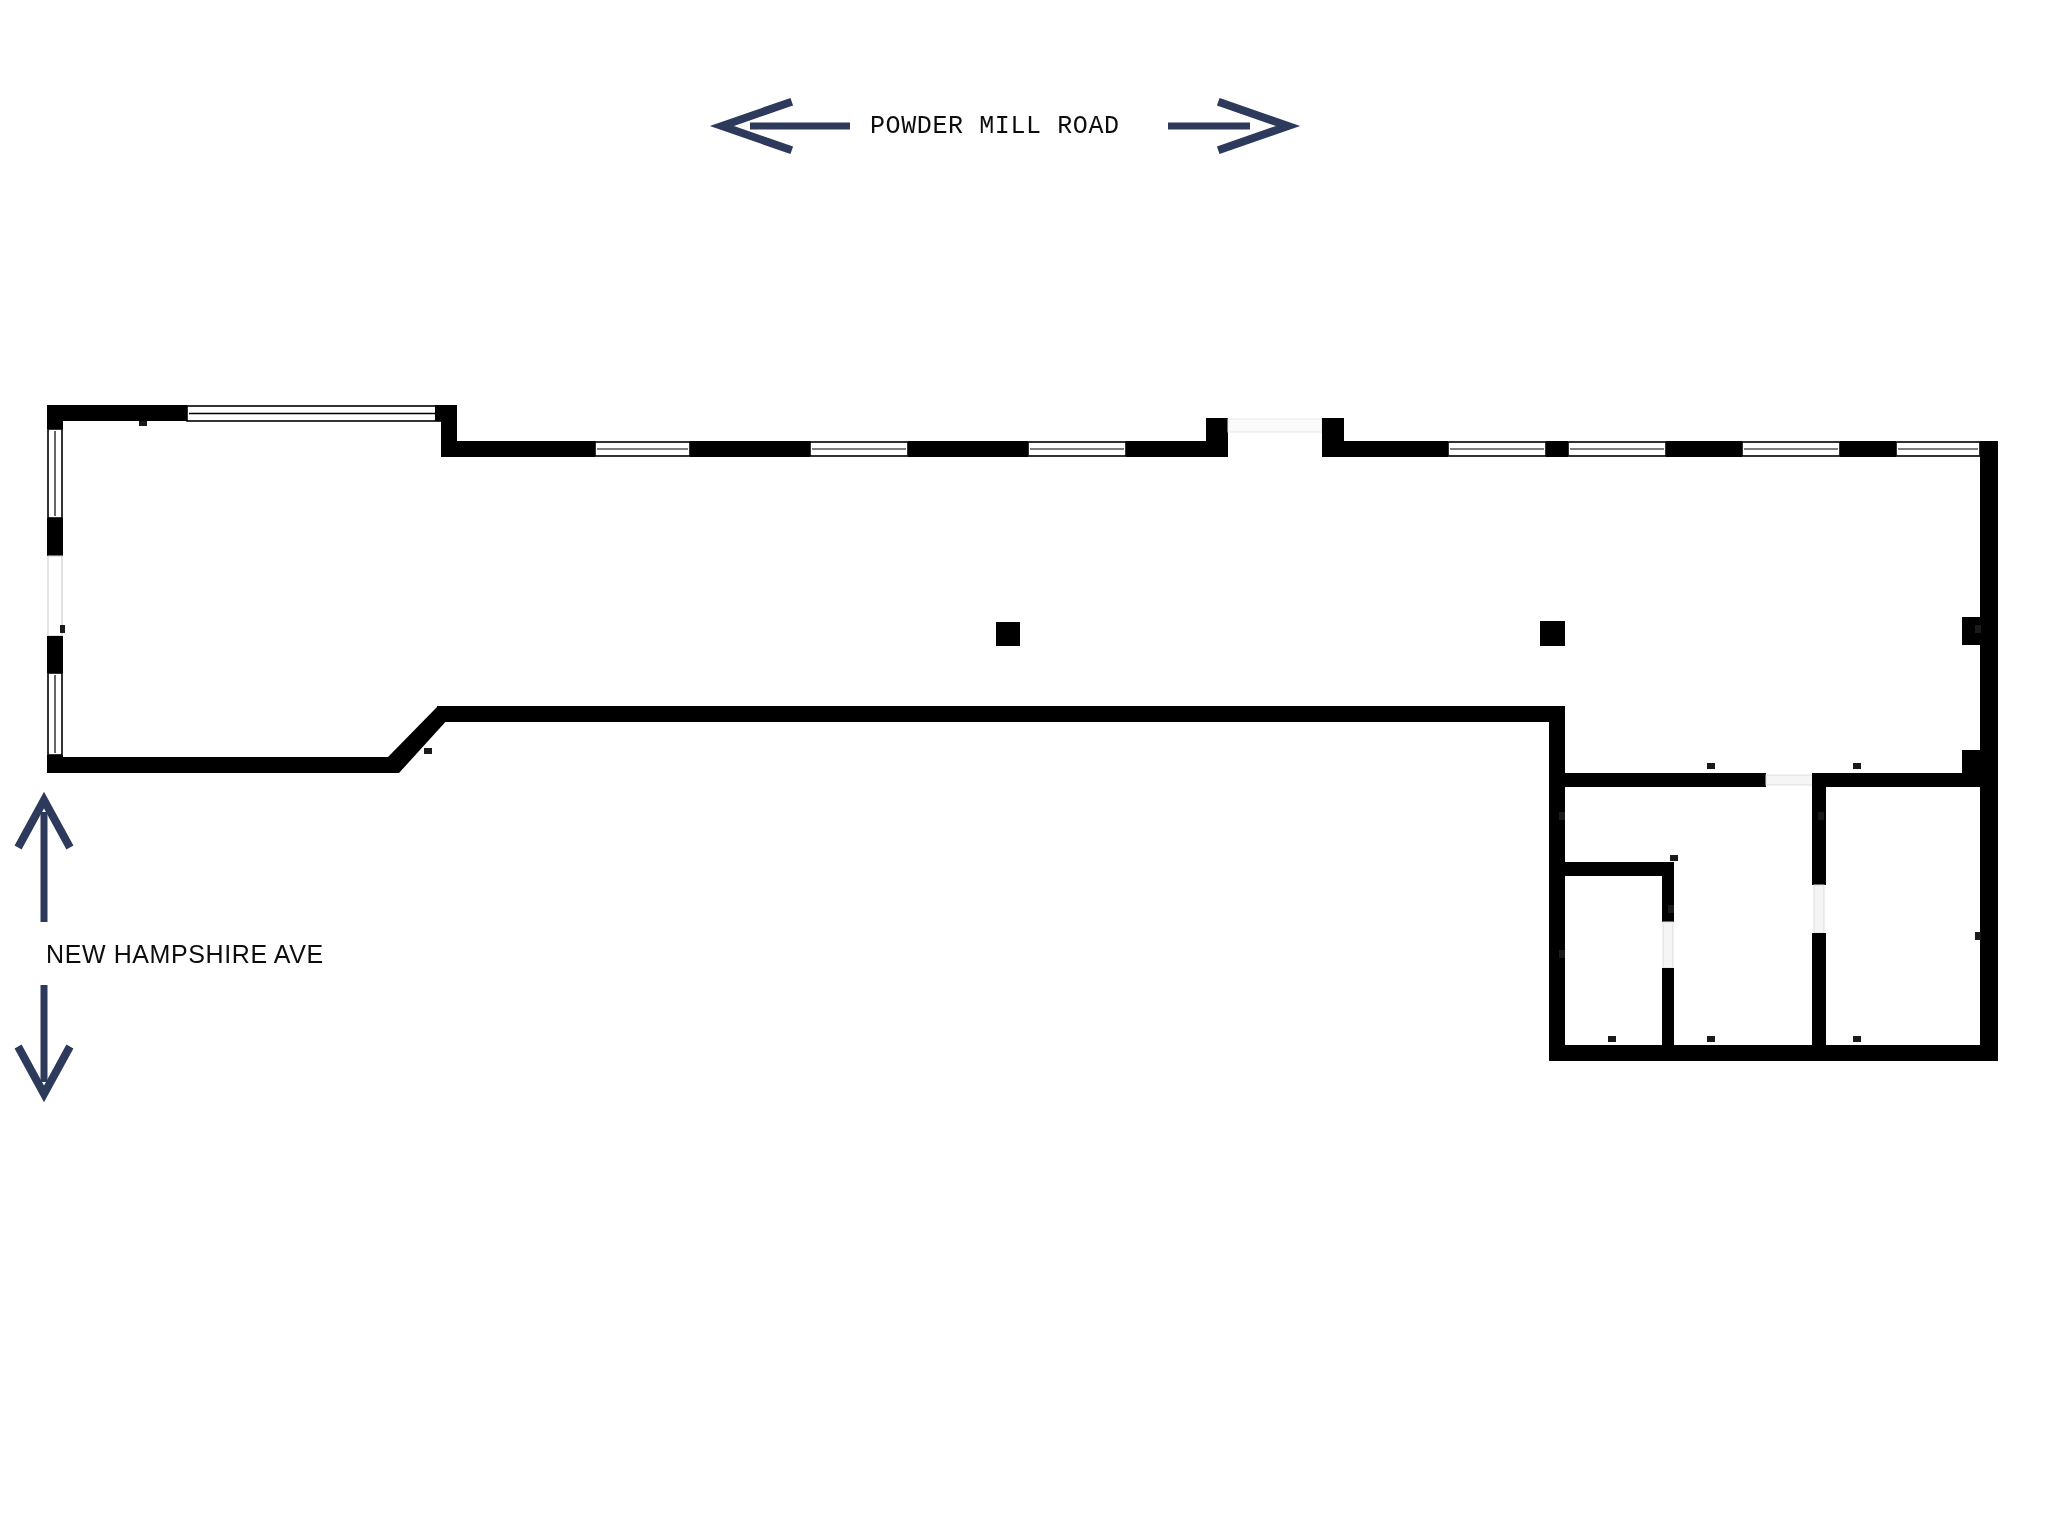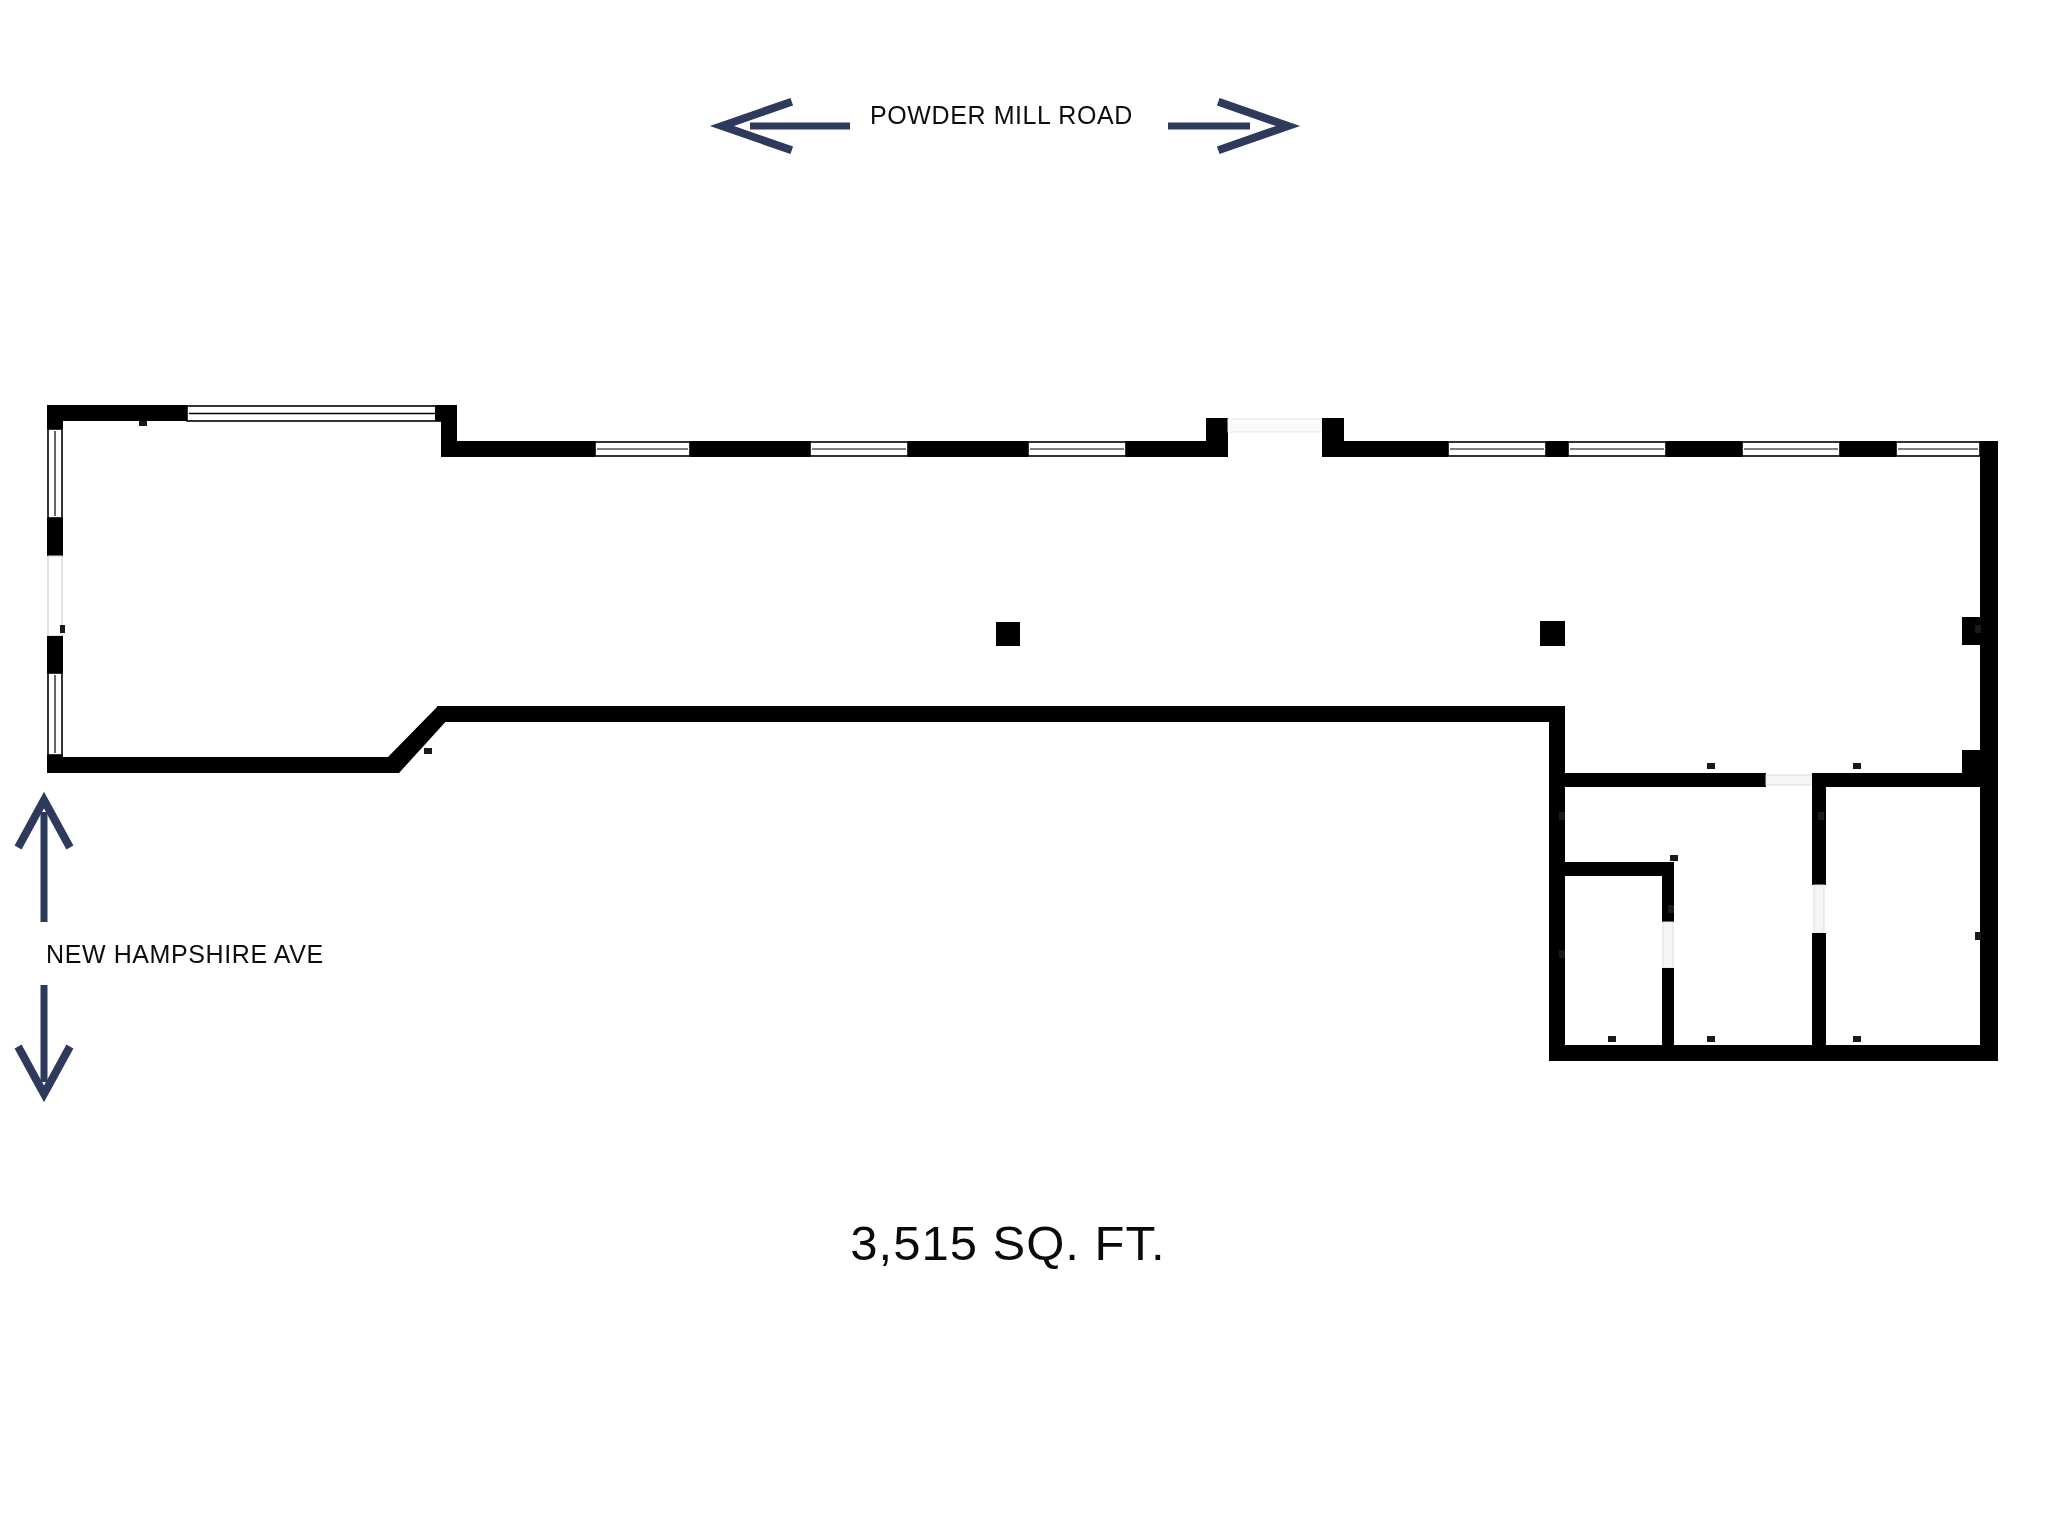--- a/index.html
+++ b/index.html
@@ -32,21 +32,22 @@
     position: absolute;
     font-family: "Liberation Sans", sans-serif;
     font-size: 25px;
     letter-spacing: 0.6px;
     color: #0d0d0d;
     white-space: nowrap;
     font-weight: 400;
   }
   #label-powder {
     left: 870px;
-    top: 101px;
+    top: 112px;
+    font-family: Liberation Mono, monospace;
   }
   #label-newhampshire {
     left: 46px;
     top: 940px;
   }
   #sqft-label {
     position: absolute;
     left: 0;
     top: 1215px;
     width: 2048px;
@@ -210,17 +211,14 @@
       <rect x="1707" y="1036" width="8" height="6"></rect>
       <rect x="1853" y="1036" width="8" height="6"></rect>
       <rect x="1608" y="1036" width="8" height="6"></rect>
     </g>
   </svg>
 
   <div class="street-label" id="label-powder">POWDER MILL ROAD</div>
 
   <div class="street-label" id="label-newhampshire">NEW HAMPSHIRE AVE</div>
 
-  <div id="sqft-label">
-    <span id="sqft-inner">3,515 SQ. FT.</span>
-  </div>
 
 </div>
 
 </body></html>

